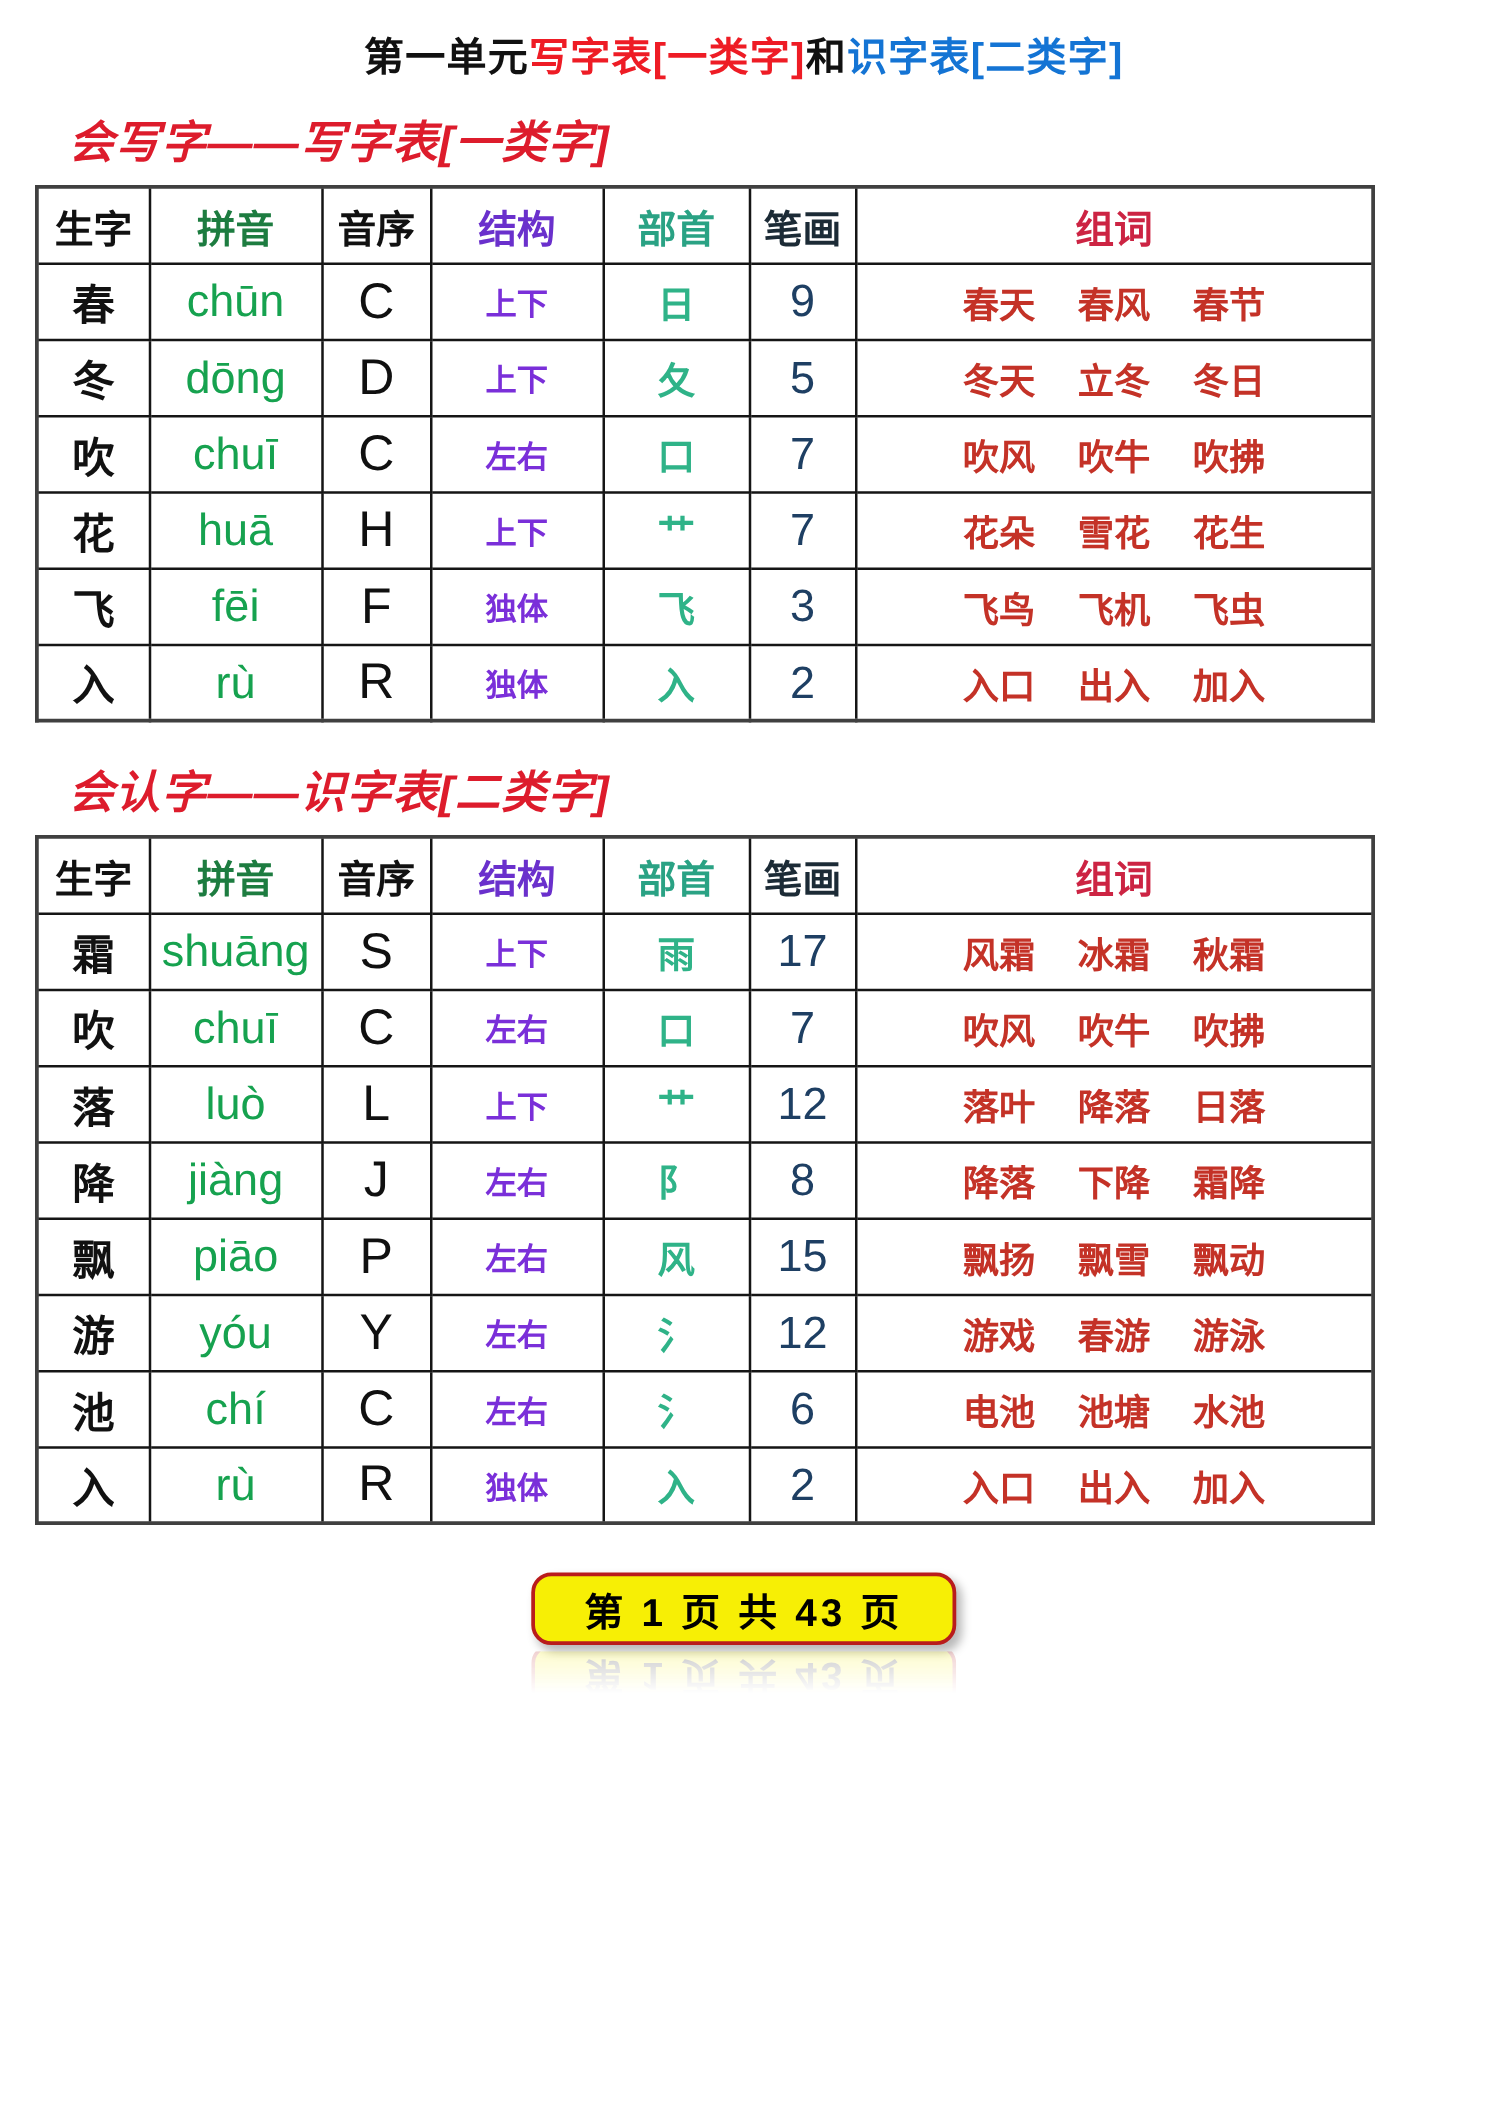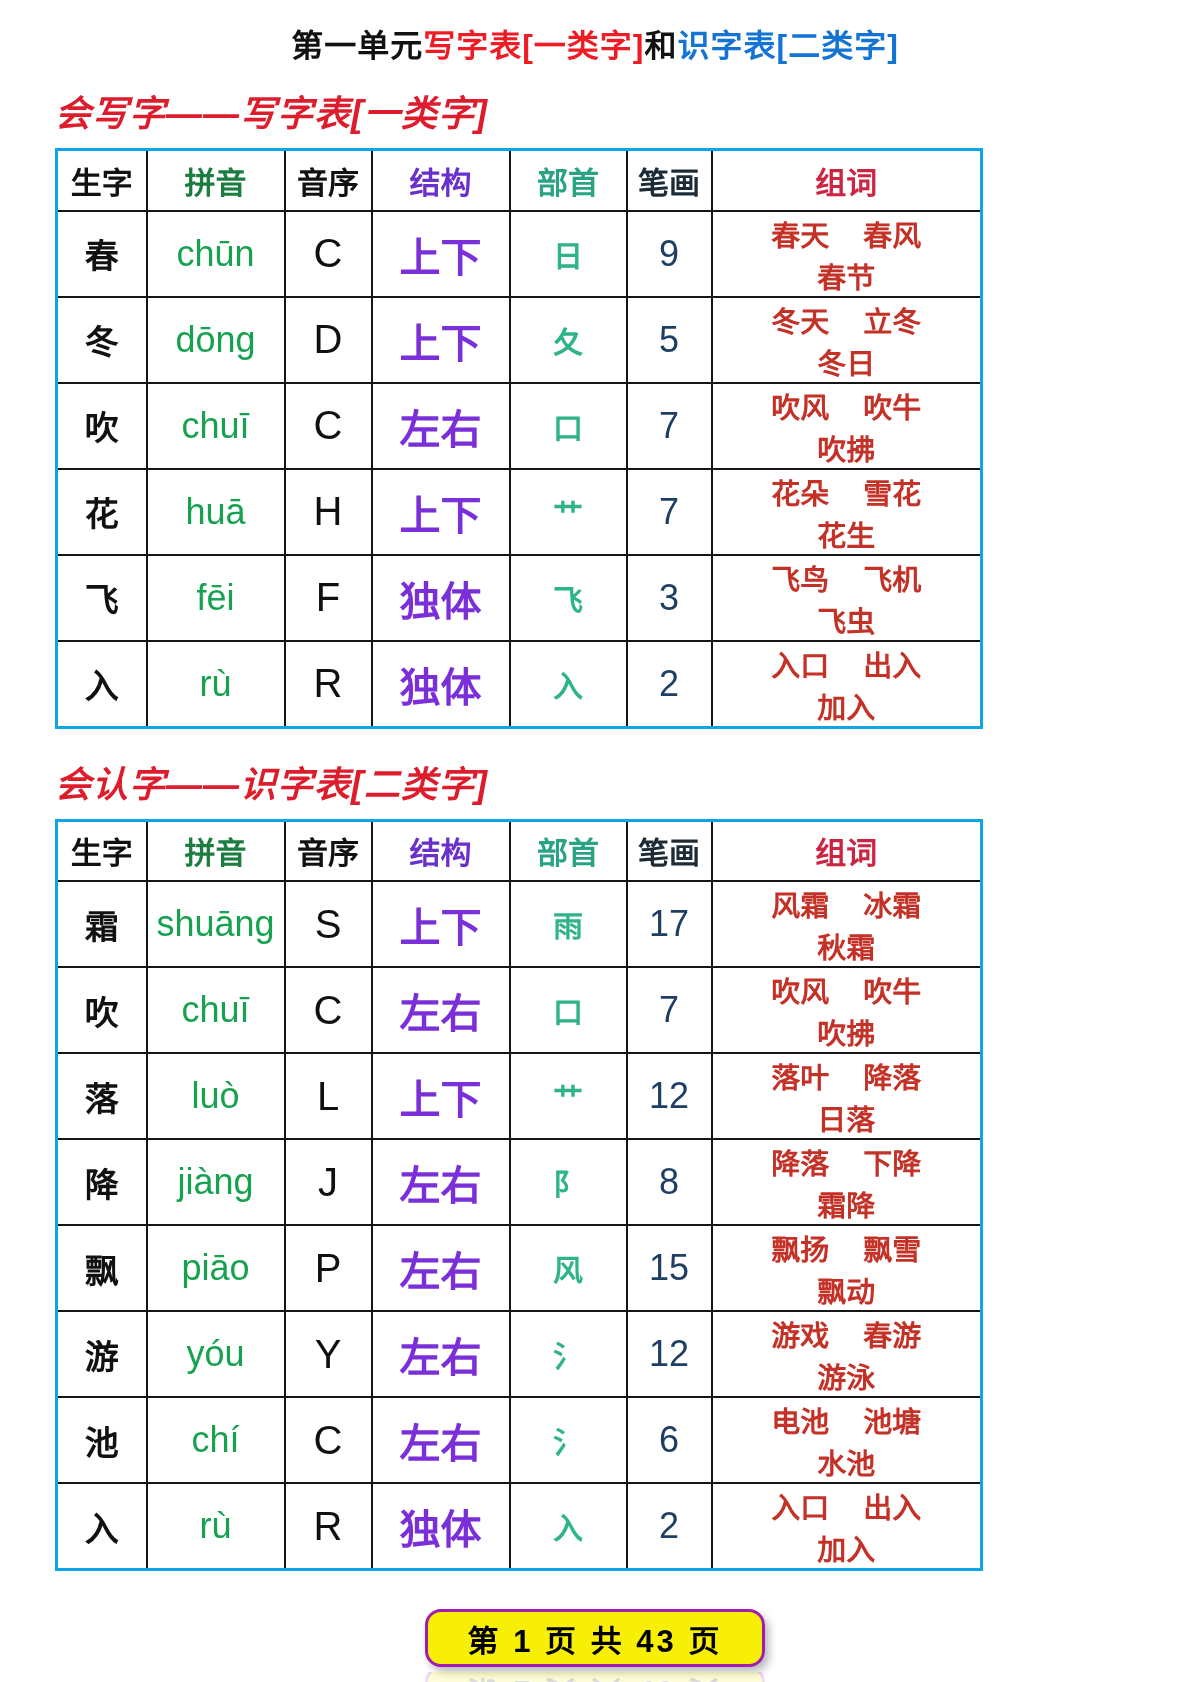--- a/index.html
+++ b/index.html
@@ -37,22 +37,22 @@
     display:flex;align-items:center;padding-left:14px;
     font-size:36px;font-weight:800;color:#000;
   }
   .section-heading{
     margin:18px 0 12px 55px;
     font-size:36px;font-weight:800;color:var(--heading-red);letter-spacing:1px;font-style:italic;
   }
   .section-heading.second{margin-top:26px;}
   table.vocab-table{
     border-collapse:collapse;table-layout:fixed;
-    margin-left:55px;width:928px;
-    border:3px solid #0ea5e9;
+    margin-left:28px;width:1072px;
+    border:3px solid #404040;
   }
   .vocab-table th,.vocab-table td{
     border:2.5px solid #151515;text-align:center;vertical-align:middle;padding:0;
     overflow:hidden;
   }
   .vocab-table th{height:61px;font-size:31px;font-weight:700;color:#111;}
   .vocab-table td{height:61px;}
   
   col.c-char{width:90px;} col.c-pinyin{width:138px;} col.c-initial{width:87px;}
   col.c-structure{width:138px;} col.c-radical{width:117px;} col.c-strokes{width:85px;}
@@ -60,30 +60,30 @@
   
   th.c-pinyin{color:#1d7c40;}
   th.c-structure{color:#6a30cc;}
   th.c-radical{color:#2aa284;}
   th.c-strokes{color:#1c2b36;}
   th.c-words{color:#cc2443;}
   
   td.c-char{font-size:34px;font-weight:600;color:#111;}
   td.c-pinyin{font-size:36px;font-weight:500;color:var(--pinyin-green);text-align:center;}
   td.c-initial{font-size:40px;font-weight:500;color:#101010;}
-  td.c-structure{font-size:41px;font-weight:600;color:var(--structure-purple);border-radius:30px;}
+  td.c-structure{font-size:25px;font-weight:600;color:var(--structure-purple);border-radius:30px;}
   td.c-radical{font-size:30px;font-weight:600;color:var(--radical-teal);}
   td.c-strokes{font-size:36px;font-weight:500;color:var(--strokes-navy);}
   td.c-words{font-size:29px;font-weight:600;color:var(--words-red);}
   td.c-words .word{margin:0 17px;white-space:nowrap;}
   
   .footer-wrap{margin-top:38px;display:flex;flex-direction:column;align-items:center;}
   .page-pill{
     min-width:300px;height:58px;padding:0 40px;
-    background:var(--footer-yellow);border:3px solid #a21caf;border-radius:16px;
+    background:var(--footer-yellow);border:3px solid #b91c1c;border-radius:16px;
     display:flex;align-items:center;justify-content:center;
     font-size:31px;font-weight:800;letter-spacing:3px;color:#000;
     box-shadow:4px 5px 8px rgba(0,0,0,0.28);
   }
   .reflection{
     margin-top:5px;height:52px;transform:scaleY(-1);opacity:.28;
     -webkit-mask-image:linear-gradient(to bottom,transparent 35%,rgba(0,0,0,.7) 100%);
             mask-image:linear-gradient(to bottom,transparent 35%,rgba(0,0,0,.7) 100%);
   }
   .reflection .page-pill{box-shadow:none;}

